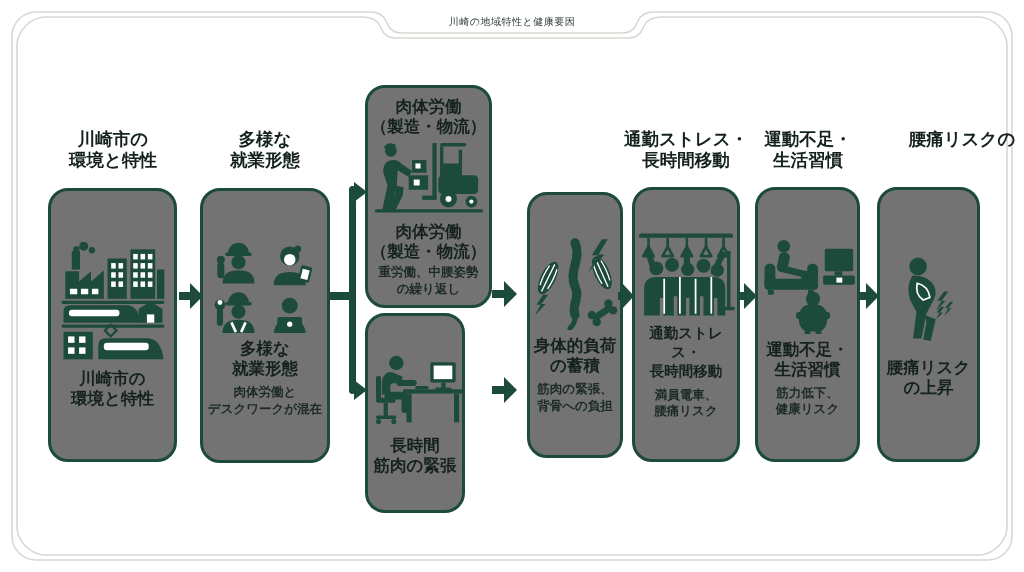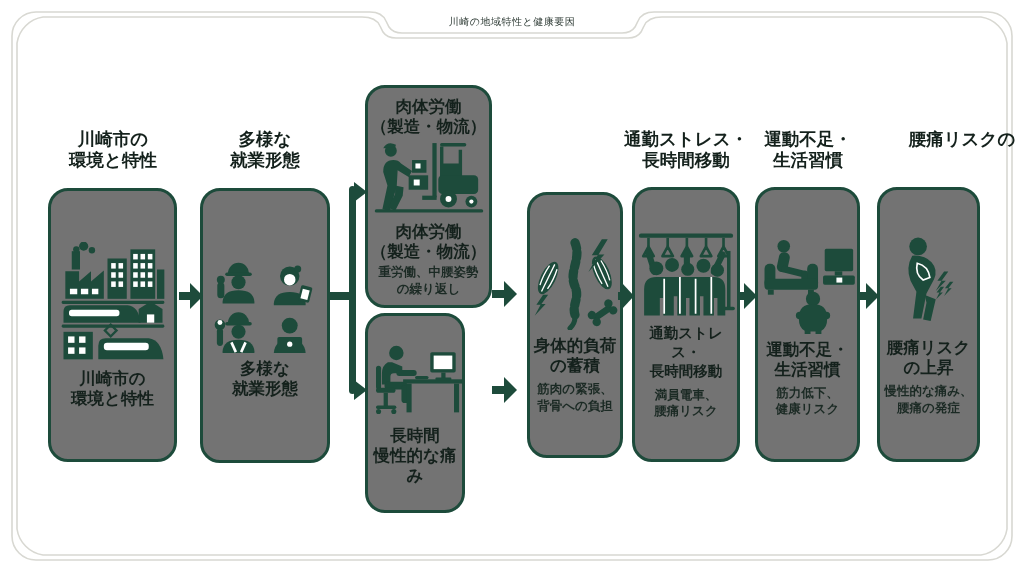--- a/index.html
+++ b/index.html
@@ -140,20 +140,24 @@
         <circle cx="88" cy="81" r="9"></circle>
         <path d="M70 112 q1 -15 18 -15 q17 0 18 15 Z"></path>
         <rect x="74" y="94" width="28" height="17" rx="2"></rect>
           <circle cx="88" cy="102" r="3" fill="#fff"></circle>
       </g>
     </svg>
     <div class="node-title">
       <span>多様な</span>
         <span>就業形態</span>
     </div>
+    <div class="node-sub">
+      <span>肉体労働と</span>
+        <span>デスクワークが混在</span>
+    </div>
   </div>
 
   <div class="node" style="left:365px;top:85px;width:127px;height:223px;">
     <div class="node-top">
       <span>肉体労働</span>
         <span>（製造・物流）</span>
     </div>
     <svg class="icon" viewBox="0 0 132 92" width="112" height="78">
       <g fill="#1d4b3b">
         <circle cx="21" cy="15" r="7"></circle>
@@ -205,21 +209,21 @@
           <rect x="106" y="49" width="6" height="34"></rect>
         <rect x="78" y="12" width="30" height="24" rx="2"></rect>
           <rect x="82" y="16" width="22" height="16" fill="#fff"></rect>
         <rect x="91" y="36" width="5" height="8"></rect>
           <rect x="84" y="42" width="19" height="3" rx="1.5"></rect>
         <rect x="60" y="40" width="16" height="4" rx="2"></rect>
       </g>
     </svg>
     <div class="node-title">
       <span>長時間</span>
-        <span>慢性的な痛み</span>
+        <span>筋肉の緊張</span>
     </div>
   </div>
 
   <div class="node" style="left:527px;top:192px;width:96px;height:266px;">
     <svg class="icon" viewBox="0 0 112 112" width="94" height="94">
       <g fill="#1d4b3b">
         <path d="M56 8 C64 28 48 42 56 60 C62 74 52 82 56 94" fill="none" stroke="#1d4b3b" stroke-width="11" stroke-linecap="round" stroke-dasharray="7 4.5"></path>
         <path d="M55 94 q3 8 -5 16" fill="none" stroke="#1d4b3b" stroke-width="6" stroke-linecap="round"></path>
         <g transform="rotate(26 24 50)">
           <ellipse cx="24" cy="50" rx="9" ry="21"></ellipse>
@@ -327,24 +331,20 @@
         <path d="M36 36 q13 3 15 17 l-8 3 q-10 -7 -7 -20 Z" stroke="#fff" stroke-width="2"></path>
         <path d="M68 46 l-8 11 h5 l-7 12 12 -12 h-5 l8 -11 Z"></path>
         <path d="M75 58 l-6 8 h4 l-5 9 9 -9 h-4 l6 -8 Z"></path>
         <path d="M64 64 l-5 7 h3.5 l-4 8 8 -8 h-3.5 l5 -7 Z"></path>
       </g>
     </svg>
     <div class="node-title">
       <span>腰痛リスク</span>
         <span>の上昇</span>
     </div>
-    <div class="node-sub">
-      <span>慢性的な痛み、</span>
-        <span>腰痛の発症</span>
-    </div>
   </div>
 
   <svg class="layer" width="1024" height="572" viewBox="0 0 1024 572">
     <g fill="#1d4b3b">
       <rect x="179" y="292" width="12" height="8"></rect>
       <polygon points="190,283 190,309 203,296"></polygon>
       <rect x="330" y="292" width="24" height="8"></rect>
       <rect x="349" y="186" width="7" height="208" rx="3.5"></rect>
       <polygon points="354,182 354,202 367,192"></polygon>
       <polygon points="354,380 354,400 367,390"></polygon>

